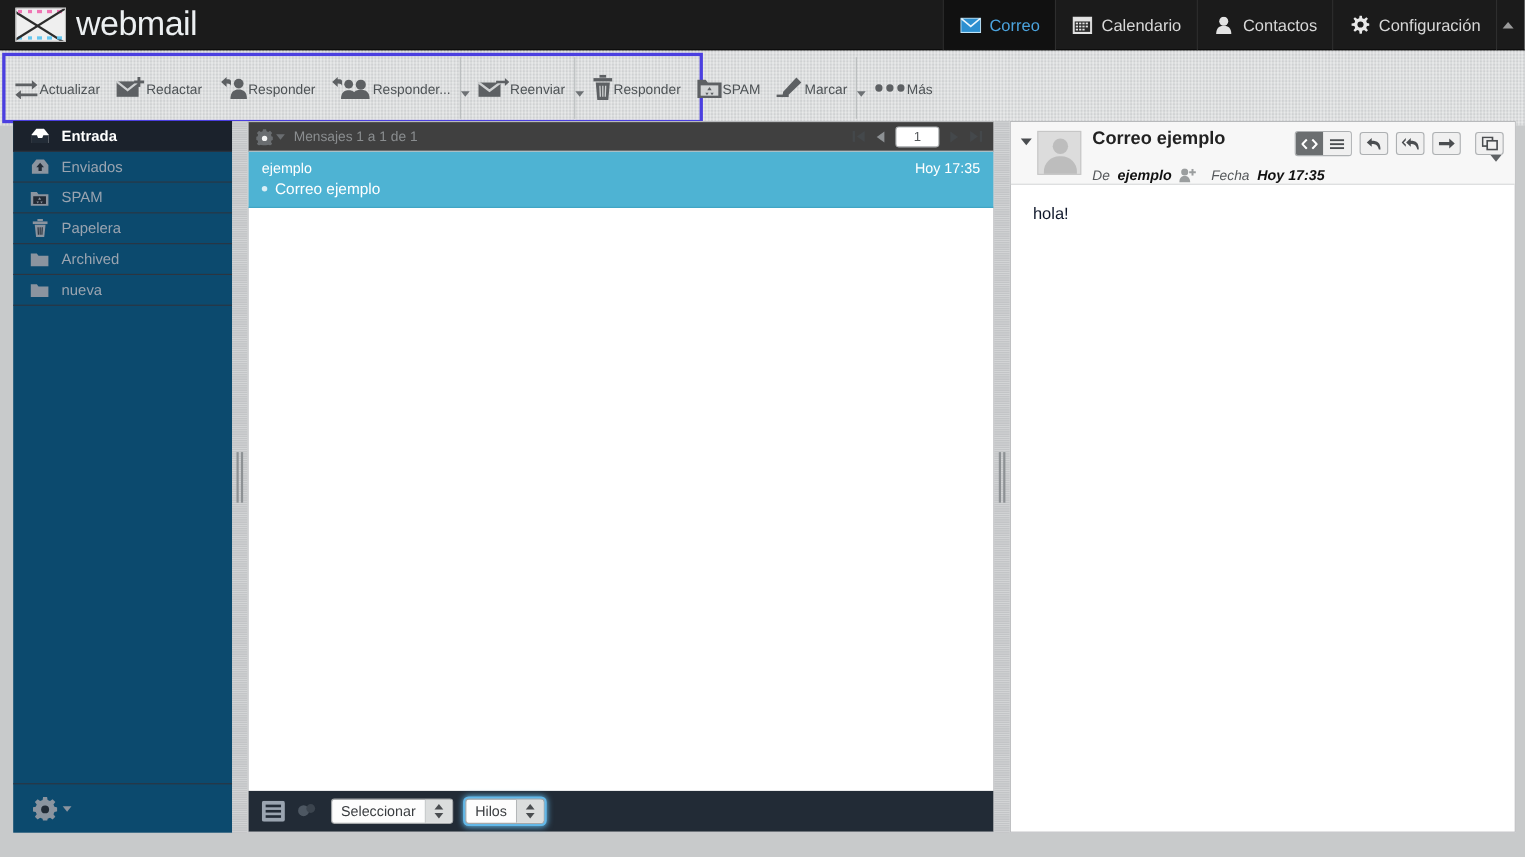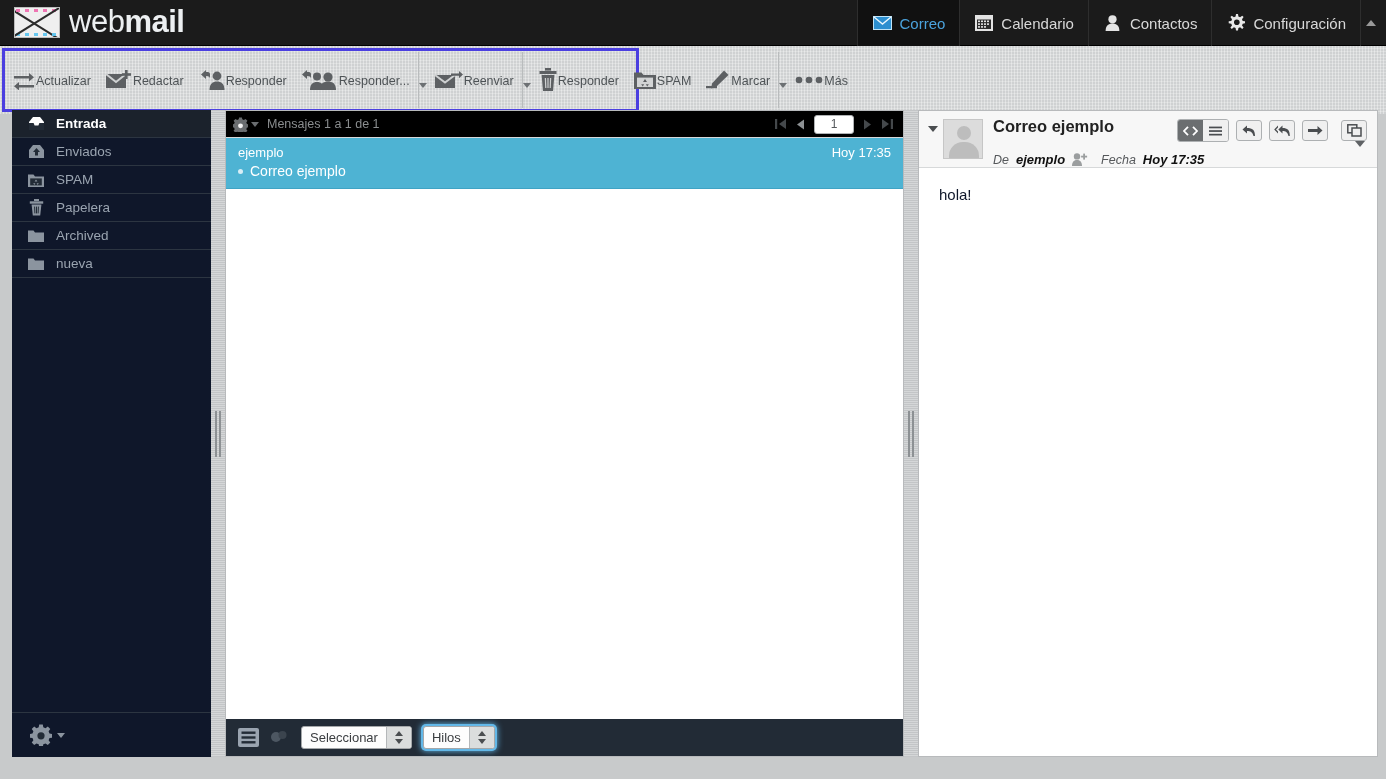--- a/index.html
+++ b/index.html
@@ -34,21 +34,21 @@
   #logo .env:before { transform: rotate(32deg); }
   #logo .env:after  { top: 29px; transform: rotate(-32deg); }
   #logo .env i {
     position: absolute; left: 1px; top: 1px; right: 1px; bottom: 1px;
     background:
       repeating-linear-gradient(90deg, #f06fb0 0 4px, transparent 4px 9px) top/100% 3px no-repeat,
       repeating-linear-gradient(90deg, #5fc5ef 0 4px, transparent 4px 9px) bottom/100% 3px no-repeat;
     opacity: .95;
   }
   #logo .wm { font-size: 31px; color: #eceff1; letter-spacing: -.5px; }
-  #logo .wm b { font-weight: bold; margin-top: 24px; }
+  #logo .wm b { font-weight: normal; margin-top: 24px; }
   #logo .wm span { font-weight: 300; }
 
   #topnav { position: absolute; right: 26px; top: 0; height: 46px; display: flex; align-items: stretch; }
   .navitem {
     display: flex; align-items: center; gap: 7px;
     padding: 0 14px; color: #d8d8d8; font-size: 15px;
     border-left: 1px solid #2e2e2e;
     cursor: pointer;
   }
   .navitem.active { background: #111; color: #4ba3dd; }
@@ -118,21 +118,21 @@
   #searchbox .ph { margin-left: 8px; font-size: 14px; color: #6c5a4d; flex: 1; }
   #searchbox .clr {
     width: 15px; height: 15px; border-radius: 50%; background: #b9bcbe;
     display: flex; align-items: center; justify-content: center;
     color: #f1f1f1; font-size: 12px; line-height: 1; cursor: pointer;
   }
 
   
   #sidebar {
     position: absolute; left: 12px; top: 110px; width: 199px; height: 647px;
-    background: #0f172a;
+    background: #0c4a6e;
   }
   .folder {
     height: 28px; display: flex; align-items: center; gap: 10px;
     padding-left: 14px; border-bottom: 1px solid #2c3541;
     color: #9aa4b0; font-size: 13.5px; cursor: pointer;
   }
   .folder.active { background: #1b222c; color: #fff; font-weight: bold; }
   .folder .fi { width: 20px; display: flex; align-items: center; justify-content: center; }
   #sidebar-footer {
     position: absolute; left: 0; bottom: 0; width: 100%; height: 45px;
@@ -156,21 +156,21 @@
   }
   .grip { width: 8px; height: 46px; display: flex; gap: 2px; justify-content: center; }
   .grip i { width: 2px; height: 100%; background: #8d9194; display: block; }
 
   
   #msglist {
     position: absolute; left: 225px; top: 110px; width: 679px; height: 647px;
     background: #fff; border: 1px solid #b8babc;
   }
   #msglist-head {
-    height: 27px; background: #000000; border-bottom: 1px solid #d7d9da;
+    height: 27px; background: #404040; border-bottom: 1px solid #d7d9da;
     display: flex; align-items: center; padding: 0 7px; gap: 8px;
   }
   #msglist-head .opts { display: flex; align-items: center; gap: 3px; cursor: pointer; }
   #msglist-head .count { font-size: 12.5px; color: #8a8d8f; }
   #pager { margin-left: auto; display: flex; align-items: center; gap: 9px; padding-right: 3px; }
   .pgbtn { cursor: pointer; display: flex; align-items: center; }
   #pageno {
     width: 40px; height: 19px; border: 1px solid #b0b3b5; border-radius: 3px;
     background: #fff; font-size: 12px; color: #55595c;
     display: flex; align-items: center; justify-content: center;

